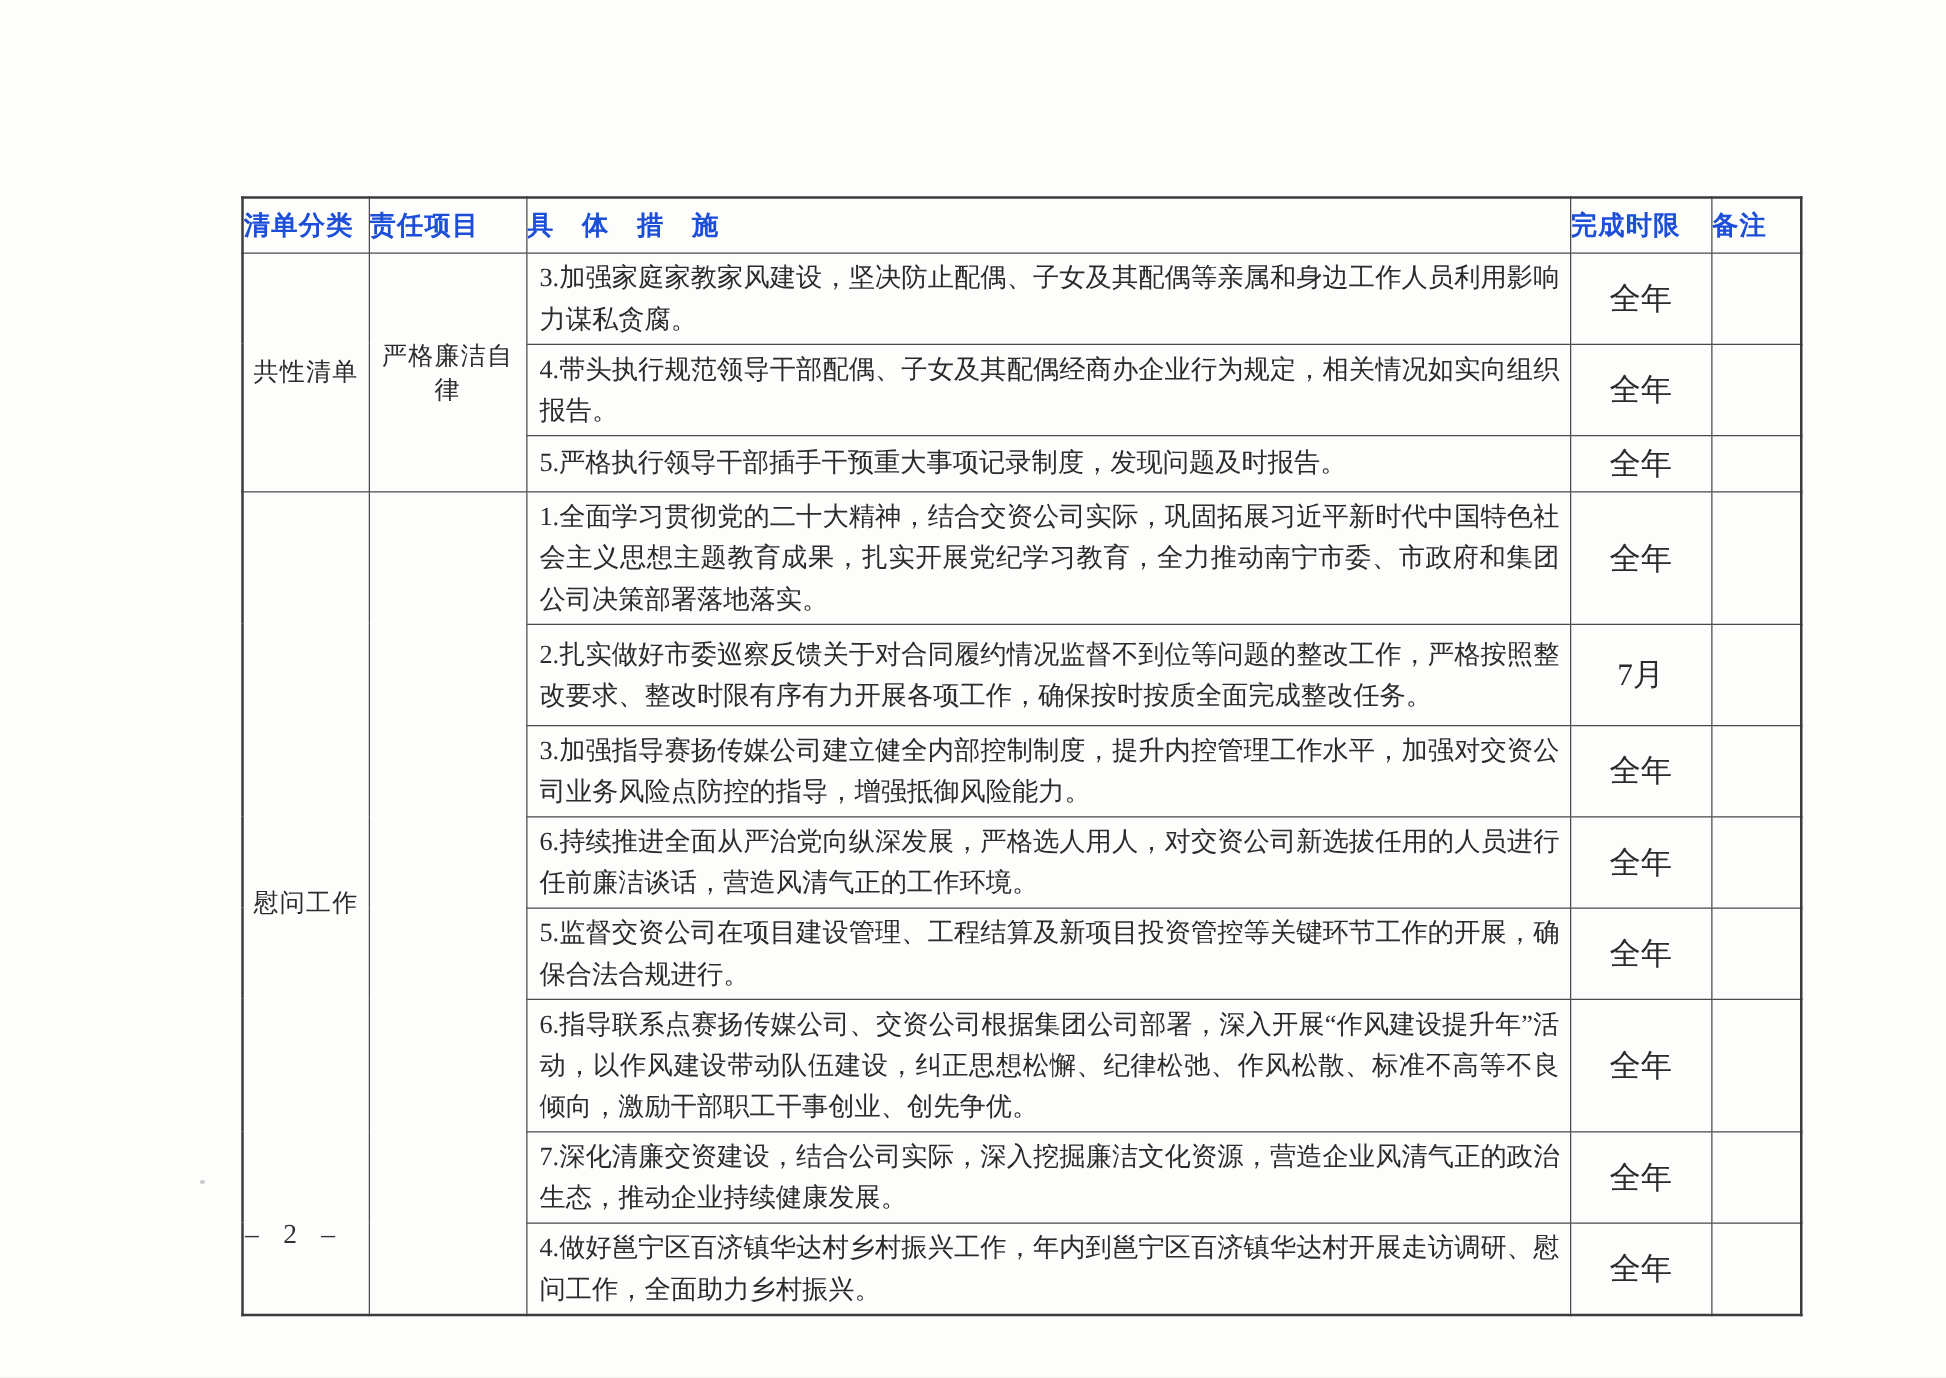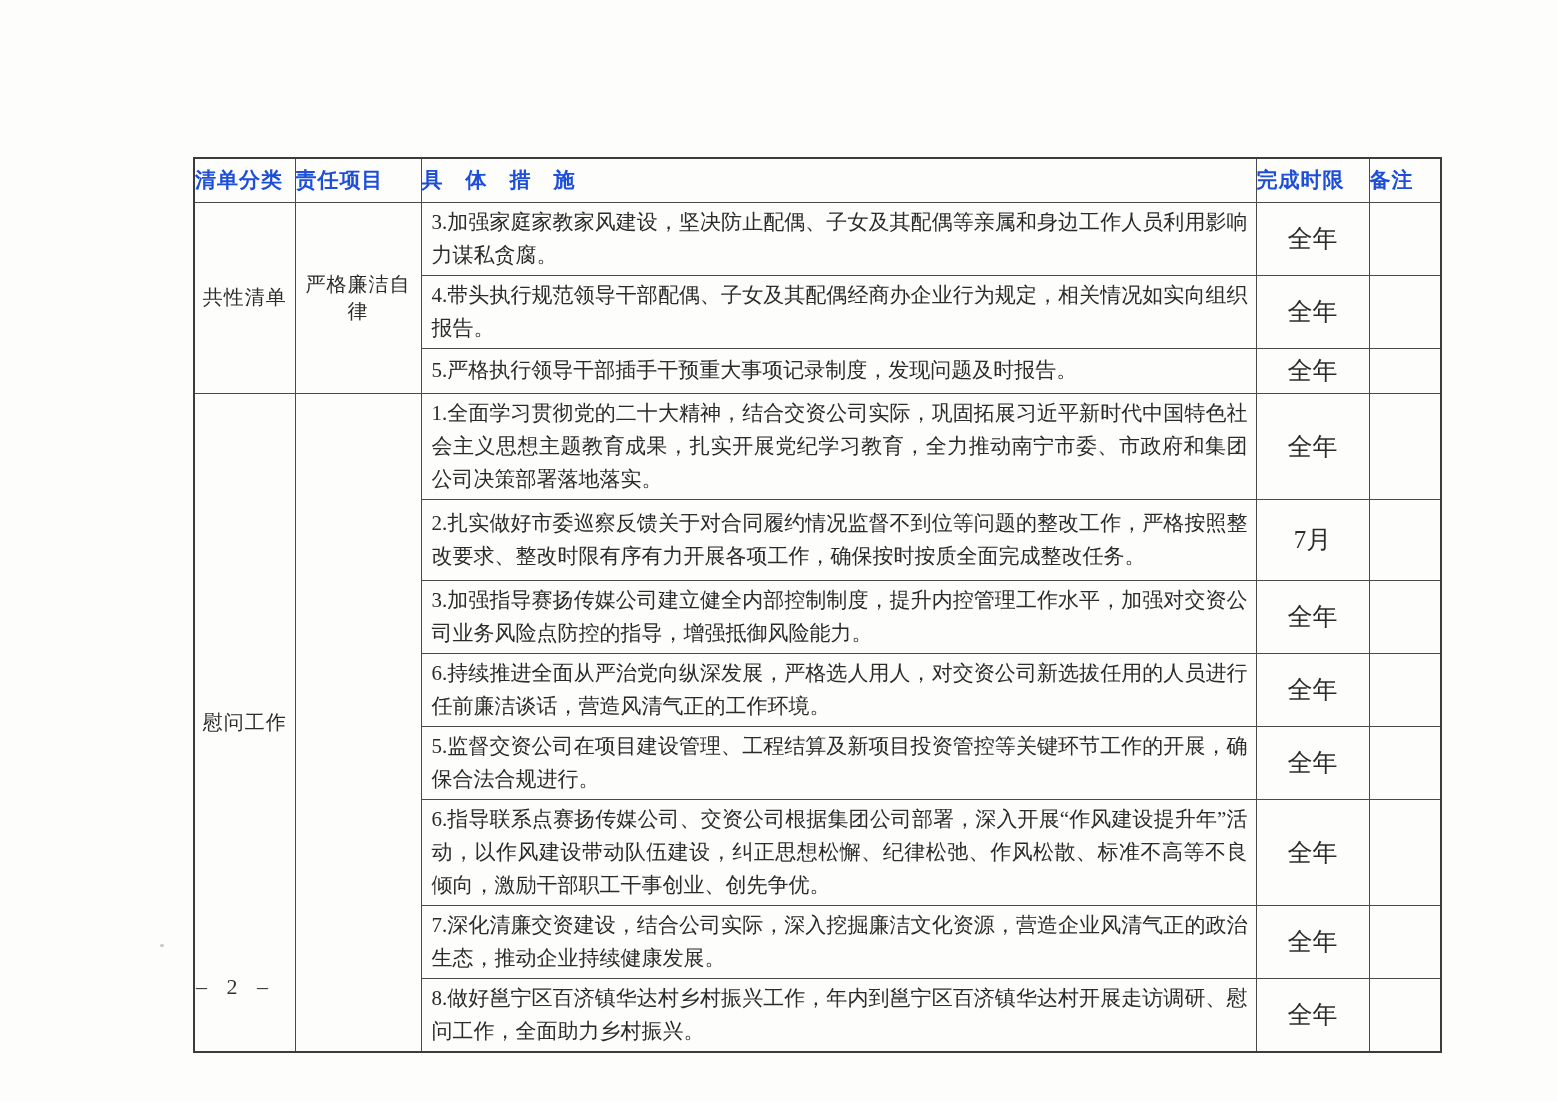--- a/index.html
+++ b/index.html
@@ -136,21 +136,21 @@
         <td class="measure">6.指导联系点赛扬传媒公司、交资公司根据集团公司部署，深入开展“作风建设提升年”活动，以作风建设带动队伍建设，纠正思想松懈、纪律松弛、作风松散、标准不高等不良倾向，激励干部职工干事创业、创先争优。</td>
         <td class="deadline">全年</td>
         <td class="remark"></td>
       </tr>
       <tr class="s2r6">
         <td class="measure">7.深化清廉交资建设，结合公司实际，深入挖掘廉洁文化资源，营造企业风清气正的政治生态，推动企业持续健康发展。</td>
         <td class="deadline">全年</td>
         <td class="remark"></td>
       </tr>
       <tr class="s2r7">
-        <td class="measure">8.做好邕宁区百济镇华达村乡村振兴工作，年内到邕宁区百济镇华达村开展走访调研、慰问工作，全面助力乡村振兴。</td>
+        <td class="measure">4.做好邕宁区百济镇华达村乡村振兴工作，年内到邕宁区百济镇华达村开展走访调研、慰问工作，全面助力乡村振兴。</td>
         <td class="deadline">全年</td>
         <td class="remark"></td>
       </tr>
     </tbody>
   </table>
 
   <div class="pageno">– 2 –</div>
   <div class="artifact"></div>
 
 </div>

